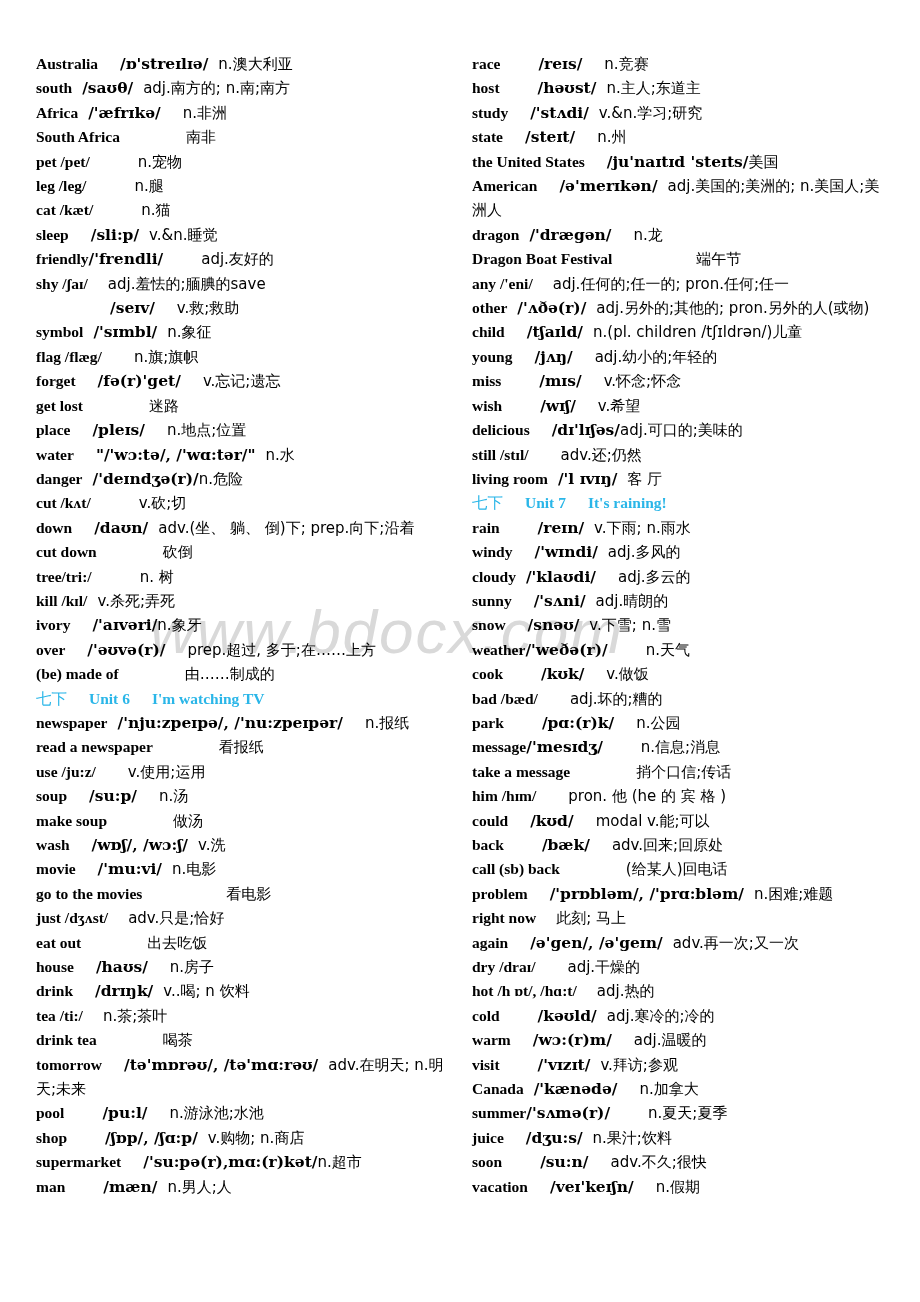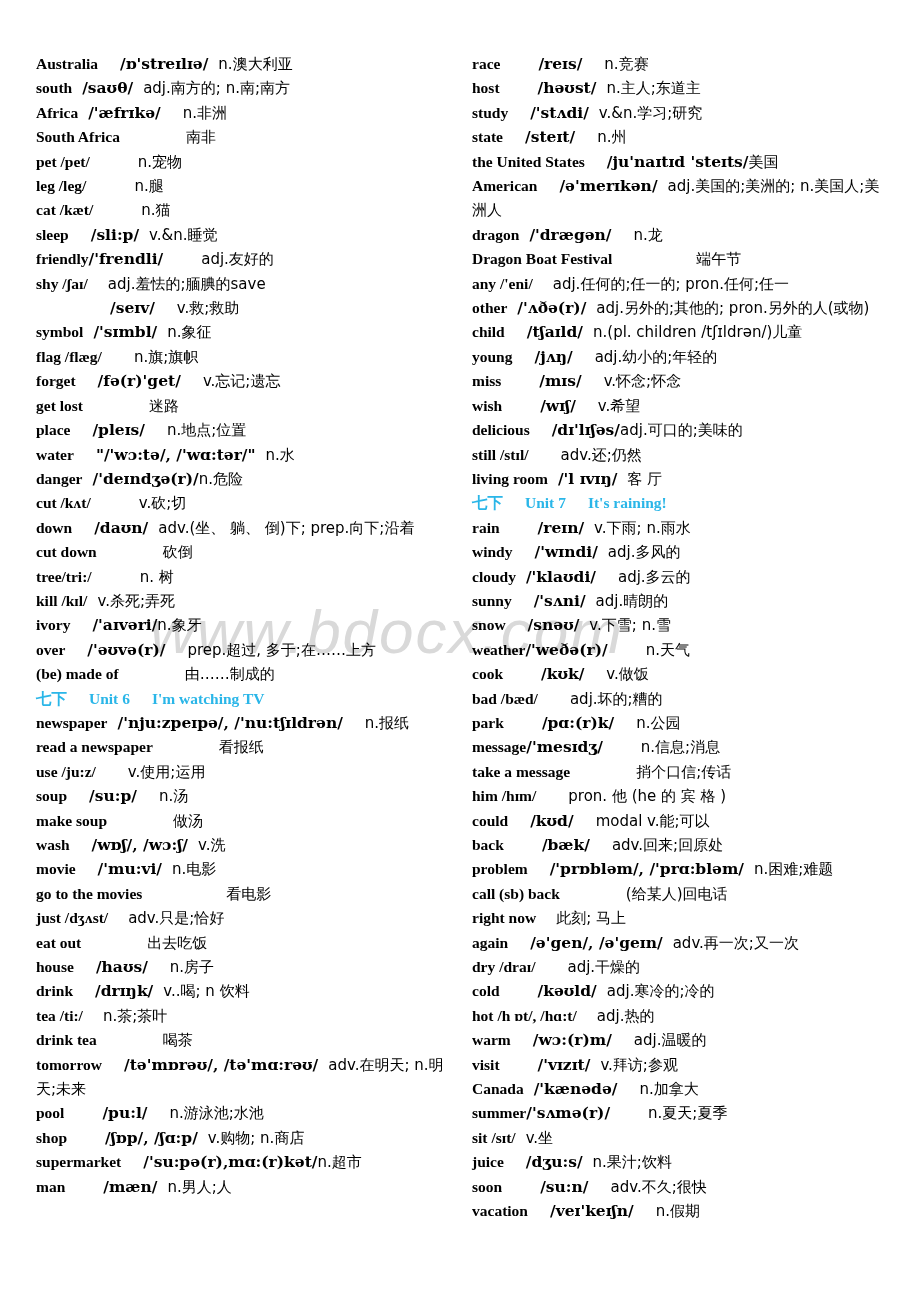--- a/index.html
+++ b/index.html
@@ -94,21 +94,21 @@
   
   .unit-heading {
     font-size: 15.5px;
     line-height: 23.4px;
     font-weight: bold;
     color: #2ab6e8;
     font-family: "Liberation Serif", "DejaVu Serif", serif;
   }
   .unit-heading .u-cn {
     font-family: "DejaVu Sans", "Liberation Sans", sans-serif;
-    font-weight: bold;
+    font-weight: normal;
   }
 </style>
 </head>
 <body>
 
 <div id="watermark">
   <div class="wm-text">www.bdocx.com</div>
 </div>
 
 <div id="page">
@@ -140,21 +140,21 @@
           <div class="entry"><span class="en">tree/tri:/</span><span class="sp1"></span><span class="sp3"></span><span class="cn">n. 树</span></div>
           <div class="entry"><span class="en">kill /kɪl/</span><span class="sp1"></span><span class="cn">v.杀死;弄死</span></div>
           <div class="entry"><span class="en">ivory</span><span class="sp2"></span><span class="ipa">/'aɪvəri/</span><span class="cn">n.象牙</span></div>
           <div class="entry"><span class="en">over</span><span class="sp2"></span><span class="ipa">/'əʊvə(r)/</span><span class="sp2"></span><span class="cn">prep.超过, 多于;在……上方</span></div>
           <div class="entry"><span class="en">(be) made of</span><span class="sp1"></span><span class="sp4"></span><span class="cn">由……制成的</span></div>
         </div>
       <div class="unit-heading">
         <span class="u-cn">七下</span><span class="sp2"></span><span>Unit 6</span><span class="sp2"></span><span>I'm watching TV</span>
       </div>
       <div id="left-after">
-          <div class="entry"><span class="en">newspaper</span><span class="sp1"></span><span class="ipa">/'nju:zpeɪpə/, /'nu:tʃɪldrən/</span><span class="sp2"></span><span class="cn">n.报纸</span></div>
+          <div class="entry"><span class="en">newspaper</span><span class="sp1"></span><span class="ipa">/'nju:zpeɪpə/, /'nu:zpeɪpər/</span><span class="sp2"></span><span class="cn">n.报纸</span></div>
           <div class="entry"><span class="en">read a newspaper</span><span class="sp1"></span><span class="sp4"></span><span class="cn">看报纸</span></div>
           <div class="entry"><span class="en">use /ju:z/</span><span class="sp1"></span><span class="sp2"></span><span class="cn">v.使用;运用</span></div>
           <div class="entry"><span class="en">soup</span><span class="sp2"></span><span class="ipa">/su:p/</span><span class="sp2"></span><span class="cn">n.汤</span></div>
           <div class="entry"><span class="en">make soup</span><span class="sp1"></span><span class="sp4"></span><span class="cn">做汤</span></div>
           <div class="entry"><span class="en">wash</span><span class="sp2"></span><span class="ipa">/wɒʃ/, /wɔ:ʃ/</span><span class="sp1"></span><span class="cn">v.洗</span></div>
           <div class="entry"><span class="en">movie</span><span class="sp2"></span><span class="ipa">/'mu:vi/</span><span class="sp1"></span><span class="cn">n.电影</span></div>
           <div class="entry"><span class="en">go to the movies</span><span class="sp1"></span><span class="sp5"></span><span class="cn">看电影</span></div>
           <div class="entry"><span class="en">just /dʒʌst/</span><span class="sp1"></span><span class="sp1"></span><span class="cn">adv.只是;恰好</span></div>
           <div class="entry"><span class="en">eat out</span><span class="sp1"></span><span class="sp4"></span><span class="cn">出去吃饭</span></div>
           <div class="entry"><span class="en">house</span><span class="sp2"></span><span class="ipa">/haʊs/</span><span class="sp2"></span><span class="cn">n.房子</span></div>
@@ -200,32 +200,31 @@
           <div class="entry"><span class="en">snow</span><span class="sp2"></span><span class="ipa">/snəʊ/</span><span class="sp1"></span><span class="cn">v.下雪; n.雪</span></div>
           <div class="entry"><span class="en">weather</span><span class="ipa">/'weðə(r)/</span><span class="sp3"></span><span class="cn">n.天气</span></div>
           <div class="entry"><span class="en">cook</span><span class="sp3"></span><span class="ipa">/kʊk/</span><span class="sp2"></span><span class="cn">v.做饭</span></div>
           <div class="entry"><span class="en">bad /bæd/</span><span class="sp1"></span><span class="sp2"></span><span class="cn">adj.坏的;糟的</span></div>
           <div class="entry"><span class="en">park</span><span class="sp3"></span><span class="ipa">/pɑ:(r)k/</span><span class="sp2"></span><span class="cn">n.公园</span></div>
           <div class="entry"><span class="en">message</span><span class="ipa">/'mesɪdʒ/</span><span class="sp3"></span><span class="cn">n.信息;消息</span></div>
           <div class="entry"><span class="en">take a message</span><span class="sp1"></span><span class="sp4"></span><span class="cn">捎个口信;传话</span></div>
           <div class="entry"><span class="en">him /hɪm/</span><span class="sp1"></span><span class="sp2"></span><span class="cn">pron. 他 (he 的 宾 格 )</span></div>
           <div class="entry"><span class="en">could</span><span class="sp2"></span><span class="ipa">/kʊd/</span><span class="sp2"></span><span class="cn">modal v.能;可以</span></div>
           <div class="entry"><span class="en">back</span><span class="sp3"></span><span class="ipa">/bæk/</span><span class="sp2"></span><span class="cn">adv.回来;回原处</span></div>
+          <div class="entry"><span class="en">call (sb) back</span><span class="sp1"></span><span class="sp4"></span><span class="cn">(给某人)回电话</span></div>
           <div class="entry"><span class="en">problem</span><span class="sp2"></span><span class="ipa">/'prɒbləm/, /'prɑ:bləm/</span><span class="sp1"></span><span class="cn">n.困难;难题</span></div>
-          <div class="entry"><span class="en">call (sb) back</span><span class="sp1"></span><span class="sp4"></span><span class="cn">(给某人)回电话</span></div>
           <div class="entry"><span class="en">right now</span><span class="sp1"></span><span class="sp1"></span><span class="cn">此刻; 马上</span></div>
           <div class="entry"><span class="en">again</span><span class="sp2"></span><span class="ipa">/ə'gen/, /ə'geɪn/</span><span class="sp1"></span><span class="cn">adv.再一次;又一次</span></div>
           <div class="entry"><span class="en">dry /draɪ/</span><span class="sp1"></span><span class="sp2"></span><span class="cn">adj.干燥的</span></div>
+          <div class="entry"><span class="en">hot /h ɒt/, /hɑ:t/</span><span class="sp1"></span><span class="sp1"></span><span class="cn">adj.热的</span></div>
           <div class="entry"><span class="en">cold</span><span class="sp3"></span><span class="ipa">/kəʊld/</span><span class="sp1"></span><span class="cn">adj.寒冷的;冷的</span></div>
-          <div class="entry"><span class="en">hot /h ɒt/, /hɑ:t/</span><span class="sp1"></span><span class="sp1"></span><span class="cn">adj.热的</span></div>
           <div class="entry"><span class="en">warm</span><span class="sp2"></span><span class="ipa">/wɔ:(r)m/</span><span class="sp2"></span><span class="cn">adj.温暖的</span></div>
           <div class="entry"><span class="en">visit</span><span class="sp3"></span><span class="ipa">/'vɪzɪt/</span><span class="sp1"></span><span class="cn">v.拜访;参观</span></div>
           <div class="entry"><span class="en">Canada</span><span class="sp1"></span><span class="ipa">/'kænədə/</span><span class="sp2"></span><span class="cn">n.加拿大</span></div>
           <div class="entry"><span class="en">summer</span><span class="ipa">/'sʌmə(r)/</span><span class="sp3"></span><span class="cn">n.夏天;夏季</span></div>
-          <div class="entry"><span class="en">sit /sɪt/</span><span class="sp1"></span><span class="cn">v.坐</span></div>
           <div class="entry"><span class="en">juice</span><span class="sp2"></span><span class="ipa">/dʒu:s/</span><span class="sp1"></span><span class="cn">n.果汁;饮料</span></div>
           <div class="entry"><span class="en">soon</span><span class="sp3"></span><span class="ipa">/su:n/</span><span class="sp2"></span><span class="cn">adv.不久;很快</span></div>
           <div class="entry"><span class="en">vacation</span><span class="sp2"></span><span class="ipa">/veɪ'keɪʃn/</span><span class="sp2"></span><span class="cn">n.假期</span></div>
         </div>
     </div>
 
   </div>
 </div>
 
 </body></html>

